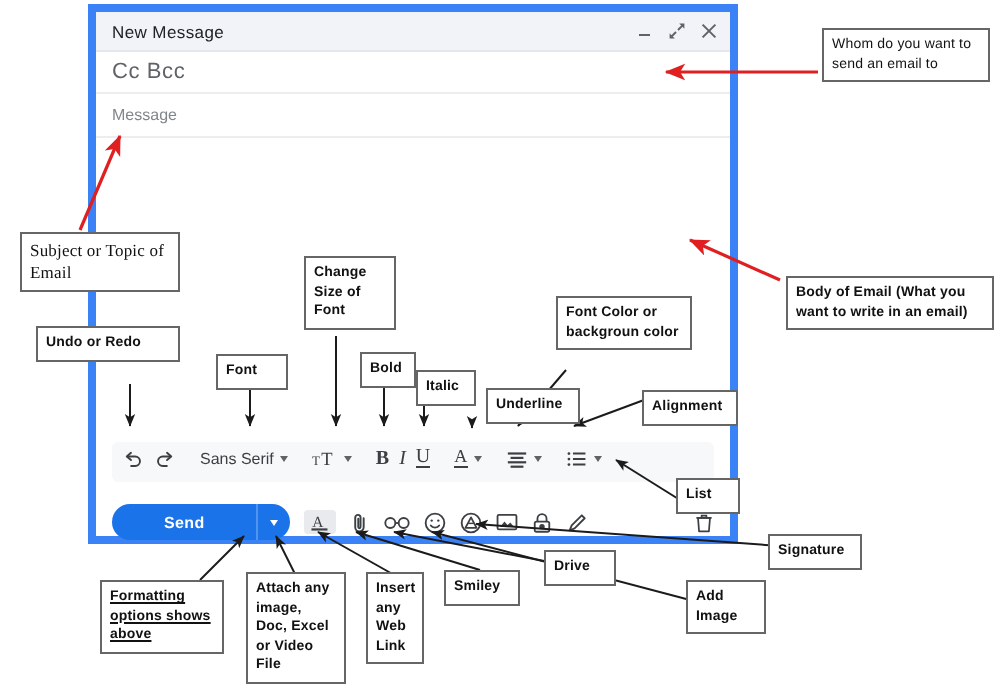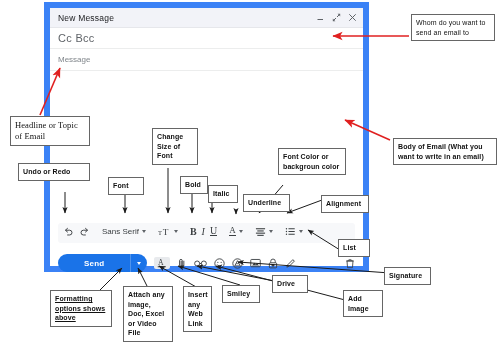--- a/index.html
+++ b/index.html
@@ -7,21 +7,21 @@
     width:500px;height:343px;position:relative;overflow:hidden;
     background:#ffffff;
     font-family:"Liberation Sans", sans-serif;
     color:#202124;
   }
   .stage{position:absolute;left:0;top:0;width:500px;height:343px;}
 
   
   #compose{
     position:absolute;left:44px;top:2px;width:325px;height:270px;
-    background:#fff;border:6px solid #3b82f6;box-sizing:border-box;
+    background:#fff;border:4px solid #3b82f6;box-sizing:border-box;
   }
   #compose-header{
     height:20px;background:#f2f3f8;border-bottom:1px solid #e6e7eb;
     display:flex;align-items:center;padding:0 6px 0 8px;box-sizing:border-box;
   }
   #compose-title{font-size:8.5px;color:#202124;letter-spacing:.2px;flex:1;}
   .win-btns{display:flex;align-items:center;gap:7px;color:#5f6368;}
   .win-btn{width:9px;height:9px;position:relative;cursor:pointer;}
   .win-btn svg{display:block;}
 
@@ -326,21 +326,21 @@
     <line x1="148" y1="288" x2="138" y2="268" stroke="#1b1b1b" stroke-width="1" marker-end="url(#ar-blk)"></line>
     <line x1="198" y1="288" x2="159" y2="266" stroke="#1b1b1b" stroke-width="1" marker-end="url(#ar-blk)"></line>
     <line x1="240" y1="285" x2="178" y2="266" stroke="#1b1b1b" stroke-width="1" marker-end="url(#ar-blk)"></line>
     <line x1="285" y1="283" x2="197" y2="266" stroke="#1b1b1b" stroke-width="1" marker-end="url(#ar-blk)"></line>
     <line x1="345" y1="300" x2="216" y2="266" stroke="#1b1b1b" stroke-width="1" marker-end="url(#ar-blk)"></line>
     <line x1="390" y1="273" x2="238" y2="262" stroke="#1b1b1b" stroke-width="1" marker-end="url(#ar-blk)"></line>
   </svg>
 
   <div class="anno thin" style="left:411px;top:14px;width:84px;">Whom do you want to send an email to</div>
 
-  <div class="anno serif" style="left:10px;top:116px;width:80px;">Headline or Topic of Email</div>
+  <div class="anno serif" style="left:10px;top:116px;width:80px;">Subject or Topic of Email</div>
 
   <div class="anno" style="left:18px;top:163px;width:72px;">Undo or Redo</div>
 
   <div class="anno" style="left:108px;top:177px;width:36px;">Font</div>
 
   <div class="anno" style="left:152px;top:128px;width:46px;">Change Size of Font</div>
 
   <div class="anno" style="left:180px;top:176px;width:28px;">Bold</div>
 
   <div class="anno" style="left:208px;top:185px;width:30px;">Italic</div>

